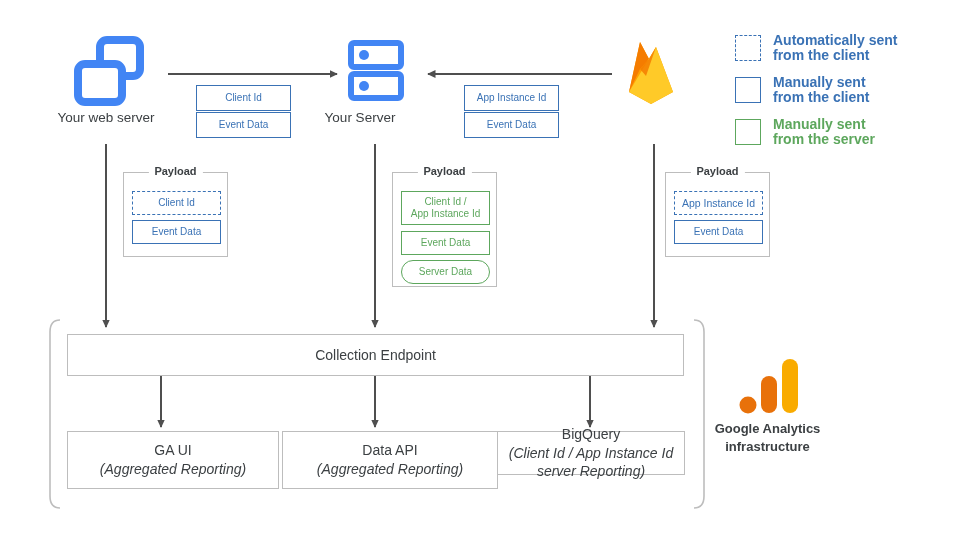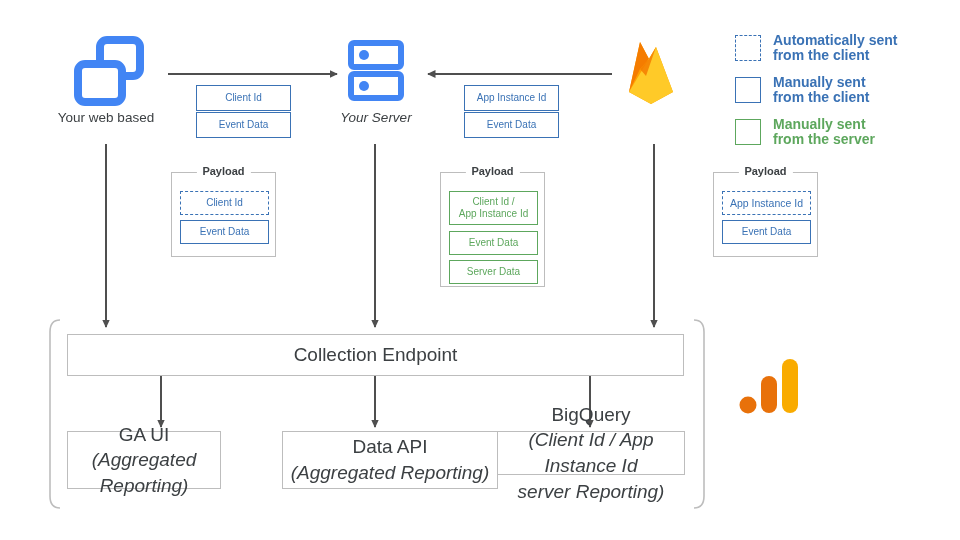--- a/index.html
+++ b/index.html
@@ -27,33 +27,33 @@
     align-items:center;justify-content:center;text-align:center;
     font-size:10px;line-height:1.2;
   }
   .chip.blue{border:1.3px solid #3a72b5;color:#3a72b5;background:#fff;}
   .chip.blue-dash{border:1.6px dashed #3a72b5;color:#3a72b5;background:#fff;}
   .chip.green{border:1.3px solid #5da75d;color:#5da75d;background:#fff;}
 
   
   .payload{
     position:absolute;box-sizing:border-box;
-    border:1px solid #bdbdbd;background:#fff;margin-left:48px;
+    border:1px solid #bdbdbd;background:#fff;
   }
   .payload .legend{
     position:absolute;top:-8px;left:50%;transform:translateX(-50%);
     background:#fff;padding:0 6px;font-size:11px;font-weight:bold;color:#3c4043;
     white-space:nowrap;
   }
 
   
   .gbox{
     position:absolute;box-sizing:border-box;border:1px solid #bdbdbd;background:#fff;
     display:flex;flex-direction:column;align-items:center;justify-content:center;
-    text-align:center;font-size:19px;color:#3c4043;line-height:1.35;
+    text-align:center;font-size:14px;color:#3c4043;line-height:1.35;
   }
   .gbox .sub{font-style:italic;}
 
   
   .legend-wrap{position:absolute;left:735px;top:33px;width:215px;}
   .legend-row{position:relative;height:36px;margin-bottom:6px;}
   .legend-swatch{
     position:absolute;left:0;top:2px;width:26px;height:26px;box-sizing:border-box;background:#fff;
   }
   .sw-dash{border:1.6px dashed #3a72b5;}
@@ -101,29 +101,29 @@
     <line x1="590" y1="376" x2="590" y2="427" stroke="#4f4f4f" stroke-width="2" marker-end="url(#ah)"></line>
 
     <path d="M60,320 Q50,320 50,332 L50,496 Q50,508 60,508" fill="none" stroke="#bdbdbd" stroke-width="1.6"></path>
     <path d="M694,320 Q704,320 704,332 L704,496 Q704,508 694,508" fill="none" stroke="#bdbdbd" stroke-width="1.6"></path>
   </svg>
 
   <svg class="node" style="left:74px;top:36px;width:70px;height:72px;" viewBox="0 0 70 72">
     <rect x="26" y="4" width="40" height="36" rx="7" ry="7" fill="none" stroke="#4285f4" stroke-width="8"></rect>
     <rect x="4" y="28" width="44" height="38" rx="7" ry="7" fill="#ffffff" stroke="#4285f4" stroke-width="8"></rect>
   </svg>
-  <div class="src-label" style="left:26px;top:110px;width:160px;">Your web based</div>
+  <div class="src-label" style="left:26px;top:110px;width:160px;">Your web server</div>
 
   <svg class="node" style="left:348px;top:40px;width:56px;height:64px;" viewBox="0 0 56 64">
     <rect x="3" y="3" width="50" height="24" rx="3" ry="3" fill="#fff" stroke="#4285f4" stroke-width="6"></rect>
     <circle cx="16" cy="15" r="5" fill="#4285f4"></circle>
     <rect x="3" y="34" width="50" height="24" rx="3" ry="3" fill="#fff" stroke="#4285f4" stroke-width="6"></rect>
     <circle cx="16" cy="46" r="5" fill="#4285f4"></circle>
   </svg>
-  <div class="src-label" style="left:296px;top:110px;width:160px;font-style:italic;">Your Server</div>
+  <div class="src-label" style="left:280px;top:110px;width:160px;">Your Server</div>
 
   <svg class="node" style="left:620px;top:36px;width:62px;height:72px;" viewBox="0 0 62 72">
     <path d="M9,56 L20,6 L29,23 L36,11 L53,56 L31,68 Z" fill="#ffa000"></path>
     <path d="M9,56 L20,6 L29,23 L20,33 Z" fill="#f57c00"></path>
     <path d="M9,56 L36,11 L53,56 L31,68 Z" fill="#ffca28"></path>
     <path d="M20,33 L29,23 L36,11 L26,40 Z" fill="#f57c00" opacity="0.85"></path>
   </svg>
 
   <div class="chip blue" style="left:196px;top:85px;width:95px;height:26px;">Client Id</div>
   <div class="chip blue" style="left:196px;top:112px;width:95px;height:26px;">Event Data</div>
@@ -137,21 +137,21 @@
     <div class="chip blue" style="left:8px;top:47px;width:89px;height:24px;">Event Data</div>
   </div>
 
   <div class="payload" style="left:392px;top:172px;width:105px;height:115px;">
     <div class="legend">Payload</div>
     <div class="chip green" style="left:8px;top:18px;width:89px;height:34px;flex-direction:column;text-align:right;">
       <span>Client Id /</span>
       <span>App Instance Id</span>
     </div>
     <div class="chip green" style="left:8px;top:58px;width:89px;height:24px;">Event Data</div>
-    <div class="chip green" style="left:8px;top:87px;width:89px;height:24px;">Server Data</div>
+    <div class="chip green" style="left:8px;top:87px;width:89px;height:24px;border-radius:12px;">Server Data</div>
   </div>
 
   <div class="payload" style="left:665px;top:172px;width:105px;height:85px;">
     <div class="legend">Payload</div>
     <div class="chip blue-dash" style="left:8px;top:18px;width:89px;height:24px;font-size:10.5px;">App Instance Id</div>
     <div class="chip blue" style="left:8px;top:47px;width:89px;height:24px;">Event Data</div>
   </div>
 
   <div class="legend-wrap">
 
@@ -178,35 +178,39 @@
         <span>from the server</span>
       </span>
     </div>
 
   </div>
 
   <div class="gbox" style="left:67px;top:334px;width:617px;height:42px;">
     <span>Collection Endpoint</span>
   </div>
 
-  <div class="gbox" style="left:67px;top:431px;width:154px;height:58px;">
+  <div class="gbox" style="left:67px;top:431px;width:212px;height:58px;">
     <span>GA UI</span>
     <span class="sub">(Aggregated Reporting)</span>
   </div>
 
   <div class="gbox" style="left:282px;top:431px;width:216px;height:58px;">
     <span>Data API</span>
     <span class="sub">(Aggregated Reporting)</span>
   </div>
 
   <div class="gbox" style="left:497px;top:431px;width:188px;height:44px;">
     <span>BigQuery</span>
     <span class="sub">(Client Id / App Instance Id</span>
     <span class="sub">server Reporting)</span>
   </div>
 
   <svg class="node" style="left:738px;top:357px;width:62px;height:58px;" viewBox="0 0 62 58">
     <rect x="44" y="2" width="16" height="54" rx="8" ry="8" fill="#f9ab00"></rect>
     <rect x="23" y="19" width="16" height="37" rx="8" ry="8" fill="#e8710a"></rect>
     <circle cx="10" cy="48" r="8.5" fill="#e8710a"></circle>
   </svg>
+  <div class="ga-label">
+    <span>Google Analytics</span><br>
+    <span>infrastructure</span>
+  </div>
 
 </div>
 
 </body></html>

